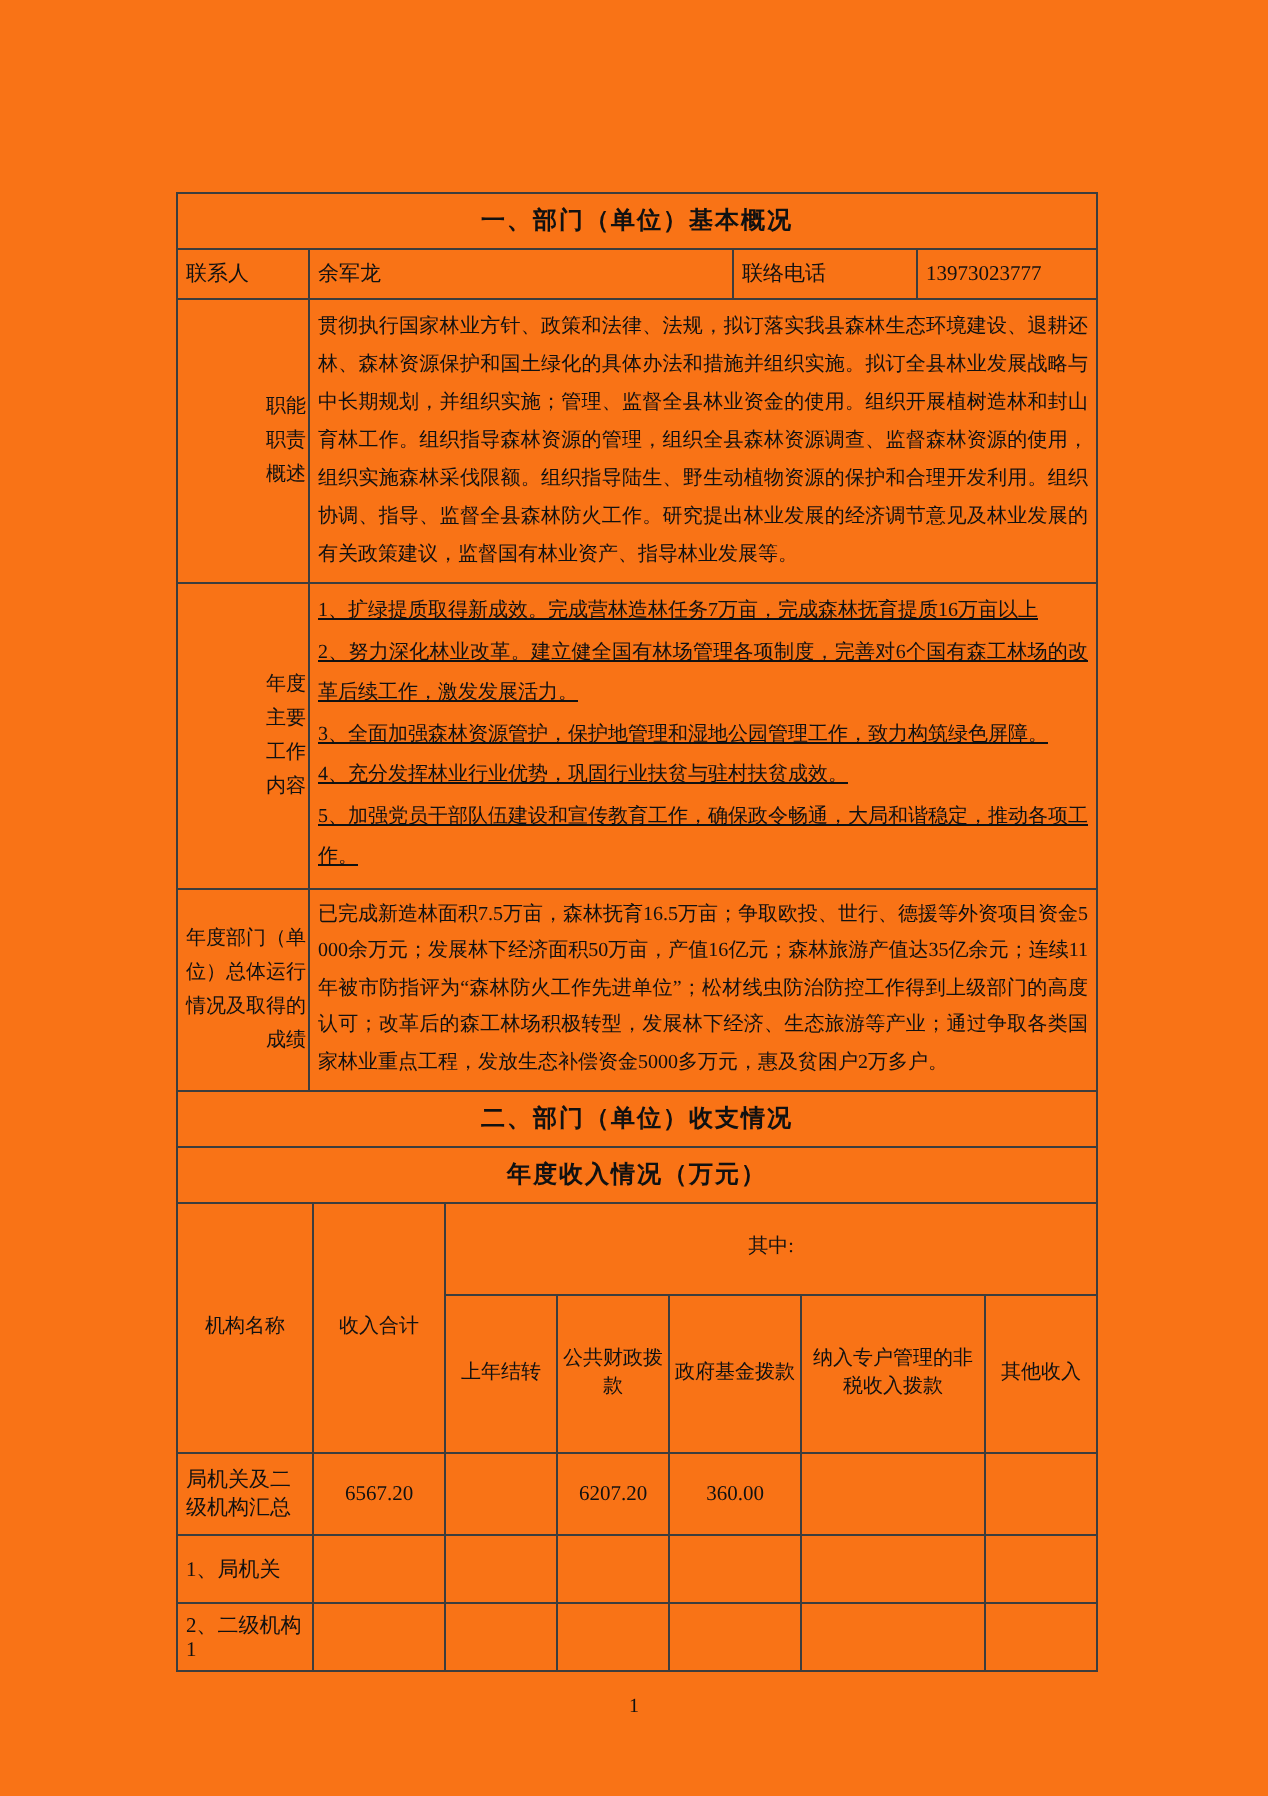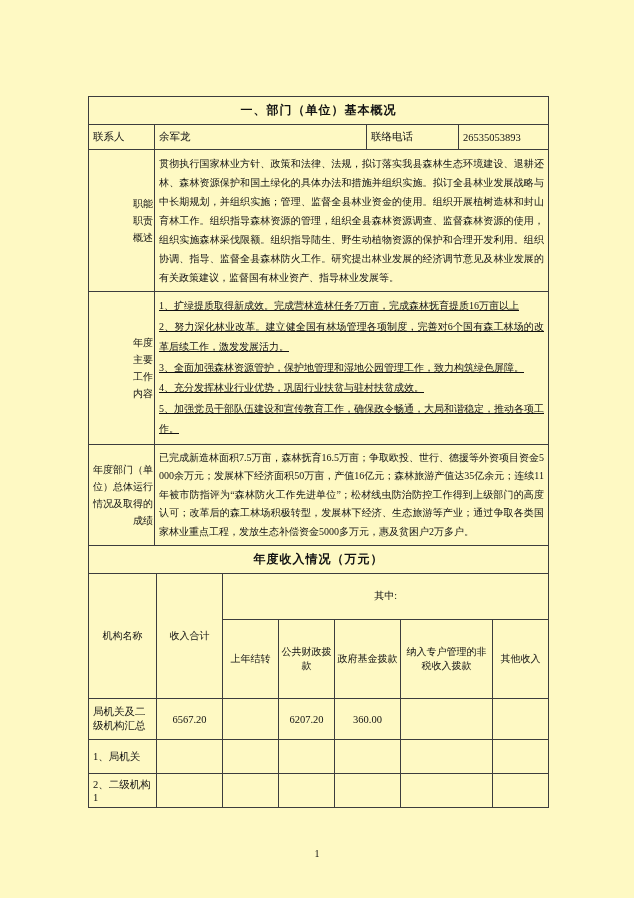--- a/index.html
+++ b/index.html
@@ -4,21 +4,21 @@
 <style>
   html, body { margin: 0; padding: 0; background: #ffffff; }
   body {
     font-family: "Liberation Serif", "DejaVu Serif", serif;
     color: #111;
   }
   .page {
     position: relative;
     width: 634px;
     height: 898px;
-    background: #fef9c3;
+    background: #f97316;
     overflow: hidden;
   }
   .doc {
     position: absolute;
     left: 88px;
     top: 96px;
     width: 460px;
   }
   table {
     border-collapse: collapse;
@@ -91,21 +91,21 @@
           <col style="width:90px">
       </colgroup>
       <tbody>
         <tr>
           <td colspan="4" class="sec-title">一、部门（单位）基本概况</td>
         </tr>
         <tr>
           <td class="val">联系人</td>
           <td class="val">余军龙</td>
           <td class="val">联络电话</td>
-          <td class="val">26535053893</td>
+          <td class="val">13973023777</td>
         </tr>
         <tr>
           <td class="label">职能
 职责
 概述</td>
           <td colspan="3" class="para">贯彻执行国家林业方针、政策和法律、法规，拟订落实我县森林生态环境建设、退耕还林、森林资源保护和国土绿化的具体办法和措施并组织实施。拟订全县林业发展战略与中长期规划，并组织实施；管理、监督全县林业资金的使用。组织开展植树造林和封山育林工作。组织指导森林资源的管理，组织全县森林资源调查、监督森林资源的使用，组织实施森林采伐限额。组织指导陆生、野生动植物资源的保护和合理开发利用。组织协调、指导、监督全县森林防火工作。研究提出林业发展的经济调节意见及林业发展的有关政策建议，监督国有林业资产、指导林业发展等。</td>
         </tr>
         <tr>
           <td class="label">年度
 主要
@@ -118,20 +118,23 @@
             <div class="work-item">4、充分发挥林业行业优势，巩固行业扶贫与驻村扶贫成效。</div>
             <div class="work-item">5、加强党员干部队伍建设和宣传教育工作，确保政令畅通，大局和谐稳定，推动各项工作。</div>
           </td>
         </tr>
         <tr>
           <td class="label">年度部门（单
 位）总体运行
 情况及取得的
 成绩</td>
           <td colspan="3" class="para perf">已完成新造林面积7.5万亩，森林抚育16.5万亩；争取欧投、世行、德援等外资项目资金5000余万元；发展林下经济面积50万亩，产值16亿元；森林旅游产值达35亿余元；连续11年被市防指评为“森林防火工作先进单位”；松材线虫防治防控工作得到上级部门的高度认可；改革后的森工林场积极转型，发展林下经济、生态旅游等产业；通过争取各类国家林业重点工程，发放生态补偿资金5000多万元，惠及贫困户2万多户。</td>
+        </tr>
+        <tr>
+          <td colspan="4" class="sec-title">二、部门（单位）收支情况</td>
         </tr>
         <tr>
           <td colspan="4" class="sec-title">年度收入情况（万元）</td>
         </tr>
       </tbody>
     </table>
 
     <table class="t2">
       <colgroup>
         <col style="width:68px">

